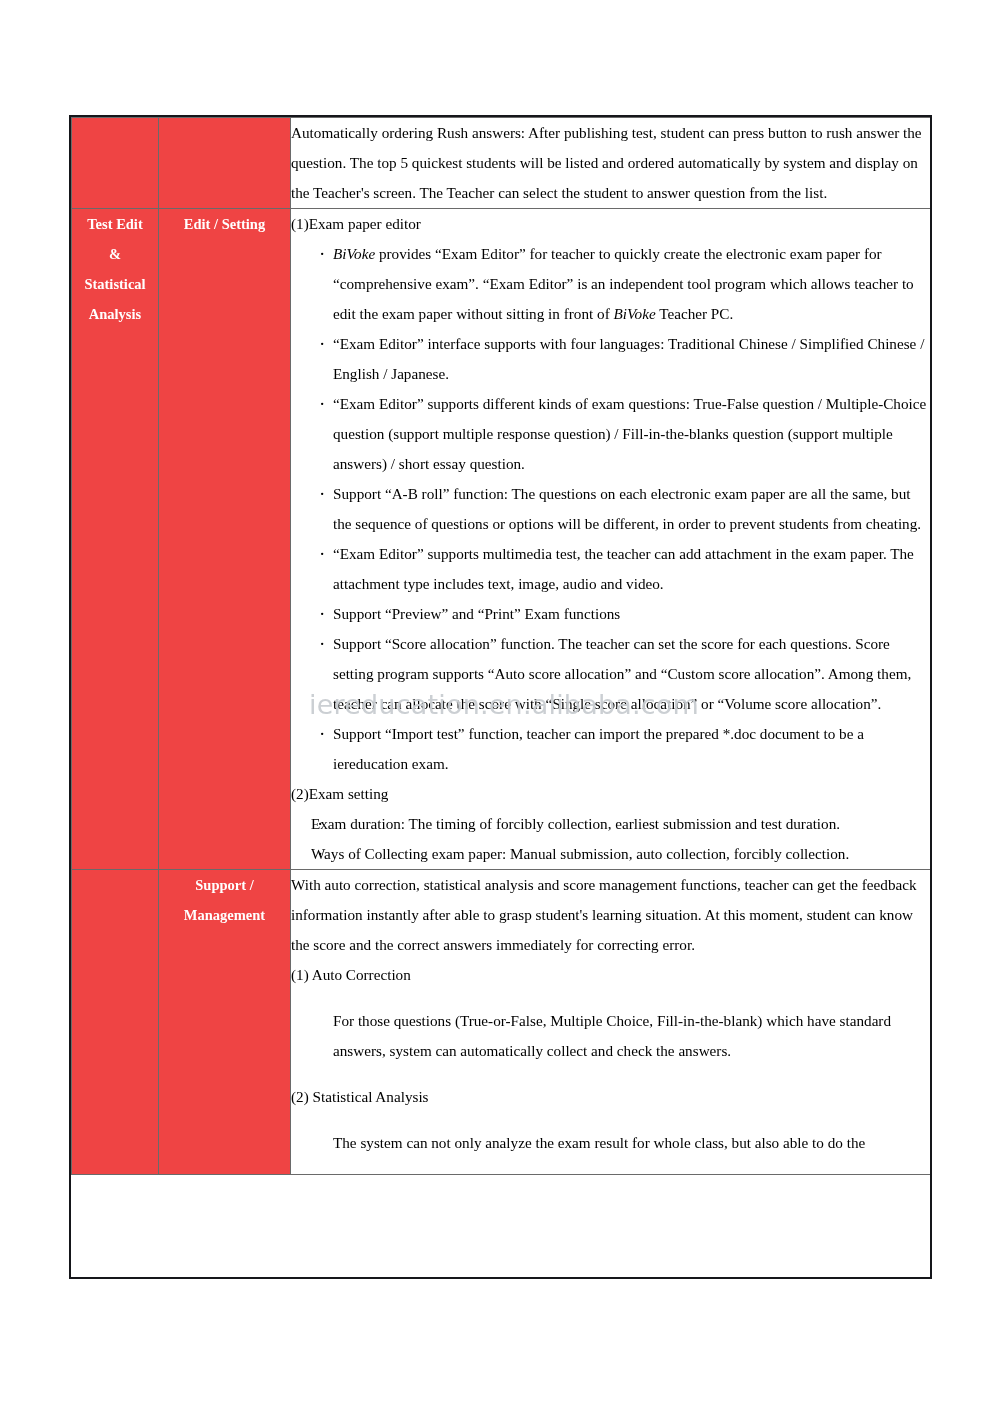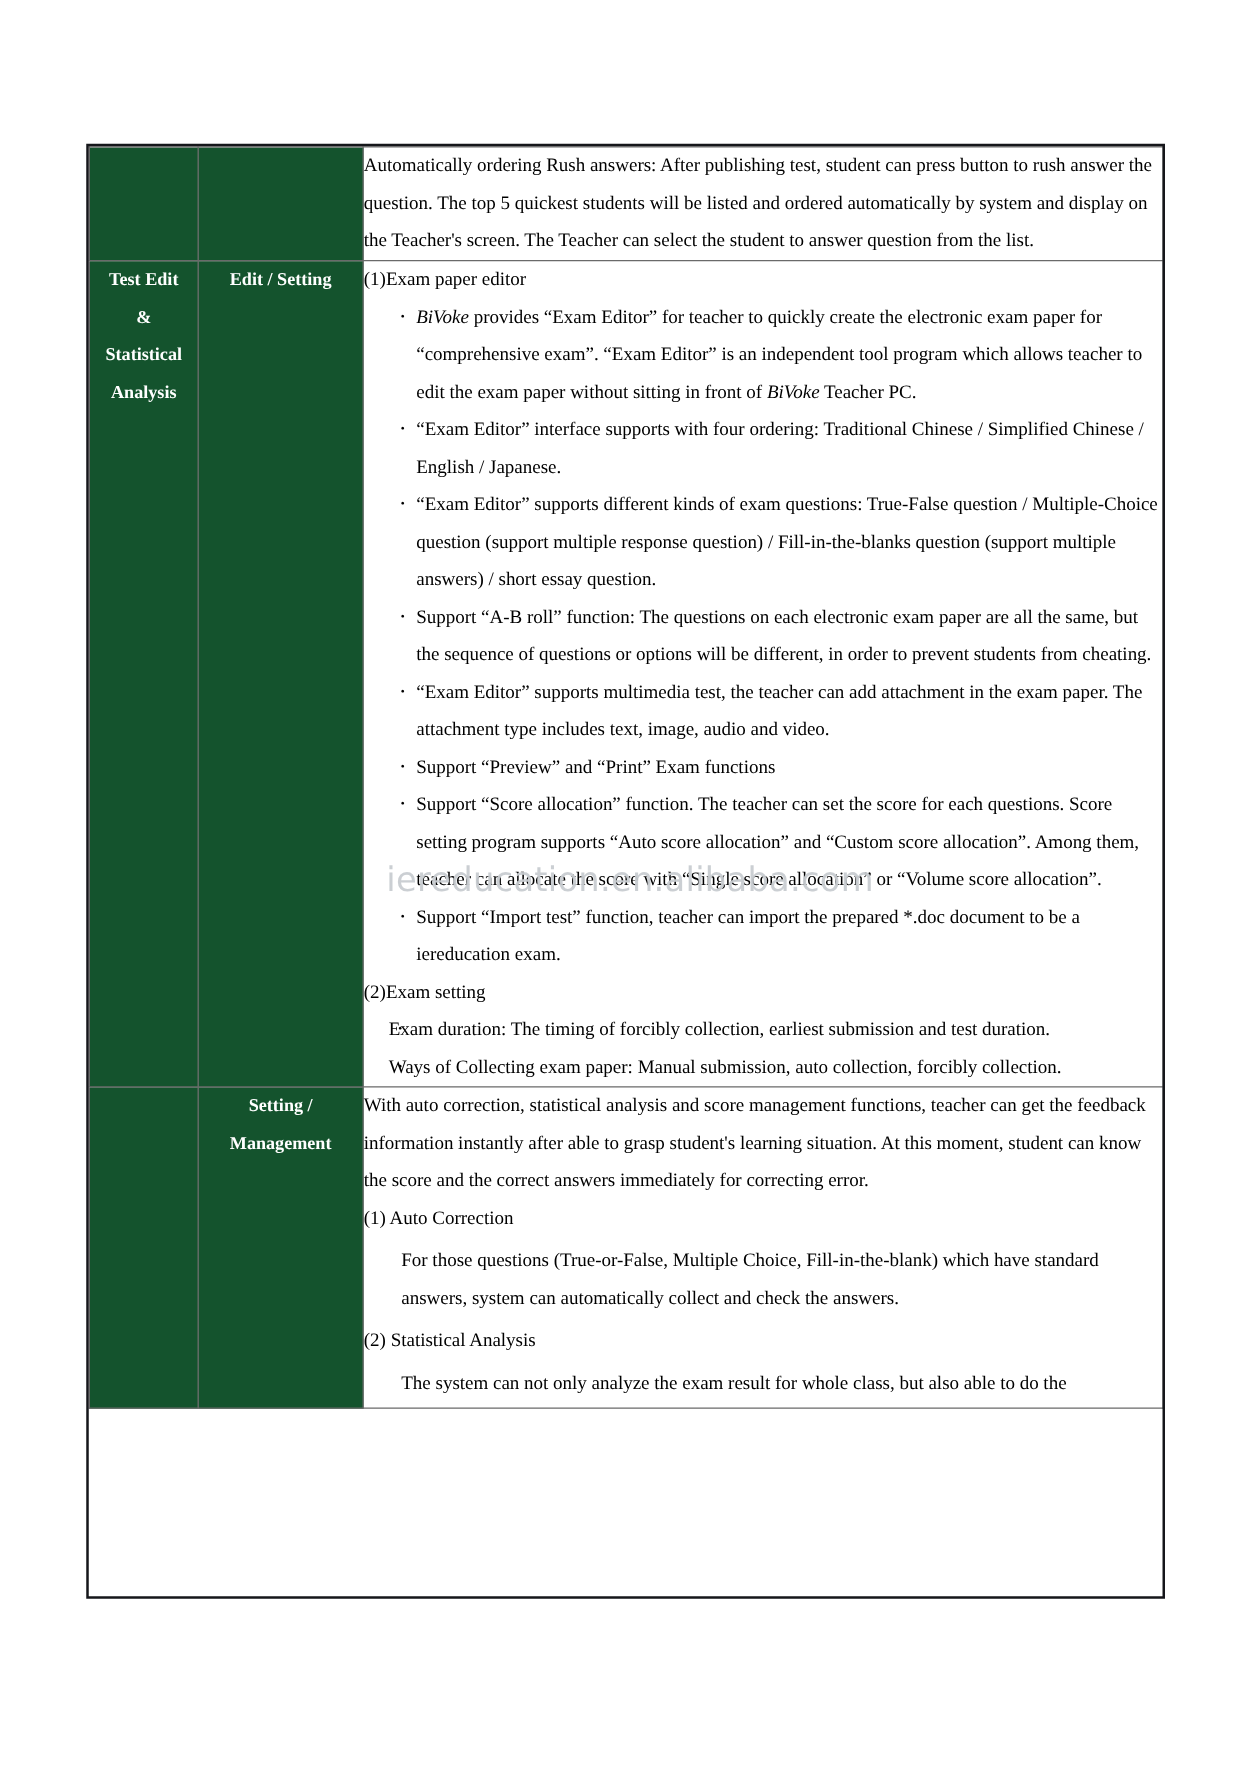--- a/index.html
+++ b/index.html
@@ -53,21 +53,21 @@
     box-sizing: border-box;
     pointer-events: none;
     z-index: 5;
   }
 
   col.c1 { width: 87px; }
   col.c2 { width: 132px; }
   col.c3 { width: 640px; }
 
   .cell-blue {
-    background: #14532d;
+    background: #ef4444;
     color: #ffffff;
     font-weight: bold;
     text-align: center;
     font-size: 14.5px;
     line-height: 30px;
     padding: 8px 4px 8px 4px;
   }
   .cell-blue.plain { padding: 0; }
 
   .cell-body {
@@ -96,21 +96,21 @@
     position: absolute;
     left: 28px;
     top: 0;
     font-size: 19px;
     line-height: 30px;
   }
   .bullet-list.tight li { padding-left: 20px; }
   .bullet-list.tight li::before { left: 26px; }
 
   .sub-para {
-    margin: 4px;
+    margin: 16px;
     padding-left: 26px;
   }
 
   em.it {
   }
 
   
   .watermark {
     position: absolute;
     left: 309px;
@@ -156,40 +156,40 @@
           <div>Statistical</div>
           <div>Analysis</div>
         </td>
         <td class="cell-blue">
           <div>Edit / Setting</div>
         </td>
         <td class="cell-body">
           <p class="para">(1)Exam paper editor</p>
           <ul class="bullet-list">
             <li><em class="it">BiVoke</em> provides “Exam Editor” for teacher to quickly create the electronic exam paper for “comprehensive exam”. “Exam Editor” is an independent tool program which allows teacher to edit the exam paper without sitting in front of <em class="it">BiVoke</em> Teacher PC.</li>
-            <li>“Exam Editor” interface supports with four ordering: Traditional Chinese / Simplified Chinese / English / Japanese.</li>
+            <li>“Exam Editor” interface supports with four languages: Traditional Chinese / Simplified Chinese / English / Japanese.</li>
             <li>“Exam Editor” supports different kinds of exam questions: True-False question / Multiple-Choice question (support multiple response question) / Fill-in-the-blanks question (support multiple answers) / short essay question.</li>
             <li>Support “A-B roll” function: The questions on each electronic exam paper are all the same, but the sequence of questions or options will be different, in order to prevent students from cheating.</li>
             <li>“Exam Editor” supports multimedia test, the teacher can add attachment in the exam paper. The attachment type includes text, image, audio and video.</li>
             <li>Support “Preview” and “Print” Exam functions</li>
             <li>Support “Score allocation” function. The teacher can set the score for each questions. Score setting program supports “Auto score allocation” and “Custom score allocation”. Among them, teacher can allocate the score with “Single score allocation” or “Volume score allocation”.</li>
             <li>Support “Import test” function, teacher can import the prepared *.doc document to be a iereducation exam.</li>
           </ul>
           <p class="para">(2)Exam setting</p>
           <ul class="bullet-list tight">
             <li>Exam duration: The timing of forcibly collection, earliest submission and test duration.</li>
             <li>Ways of Collecting exam paper: Manual submission, auto collection, forcibly collection.</li>
           </ul>
         </td>
       </tr>
 
       <tr>
         <td class="cell-blue plain"></td>
         <td class="cell-blue">
-          <div>Setting /</div>
+          <div>Support /</div>
           <div>Management</div>
         </td>
         <td class="cell-body">
           <p class="para">With auto correction, statistical analysis and score management functions, teacher can get the feedback information instantly after able to grasp student's learning situation. At this moment, student can know the score and the correct answers immediately for correcting error.</p>
           <p class="para">(1) Auto Correction</p>
           <p class="sub-para">For those questions (True-or-False, Multiple Choice, Fill-in-the-blank) which have standard answers, system can automatically collect and check the answers.</p>
           <p class="para">(2) Statistical Analysis</p>
           <p class="sub-para">The system can not only analyze the exam result for whole class, but also able to do the</p>
         </td>
       </tr>

